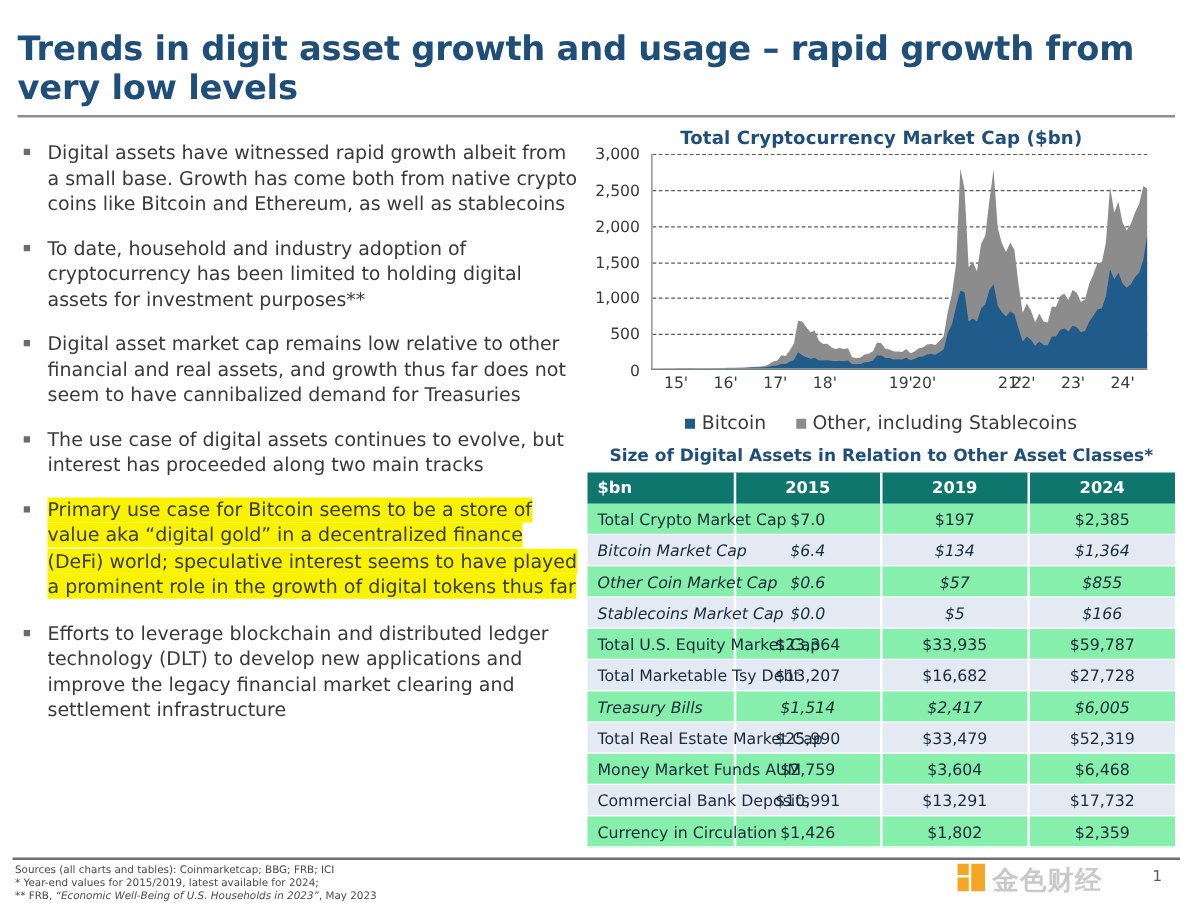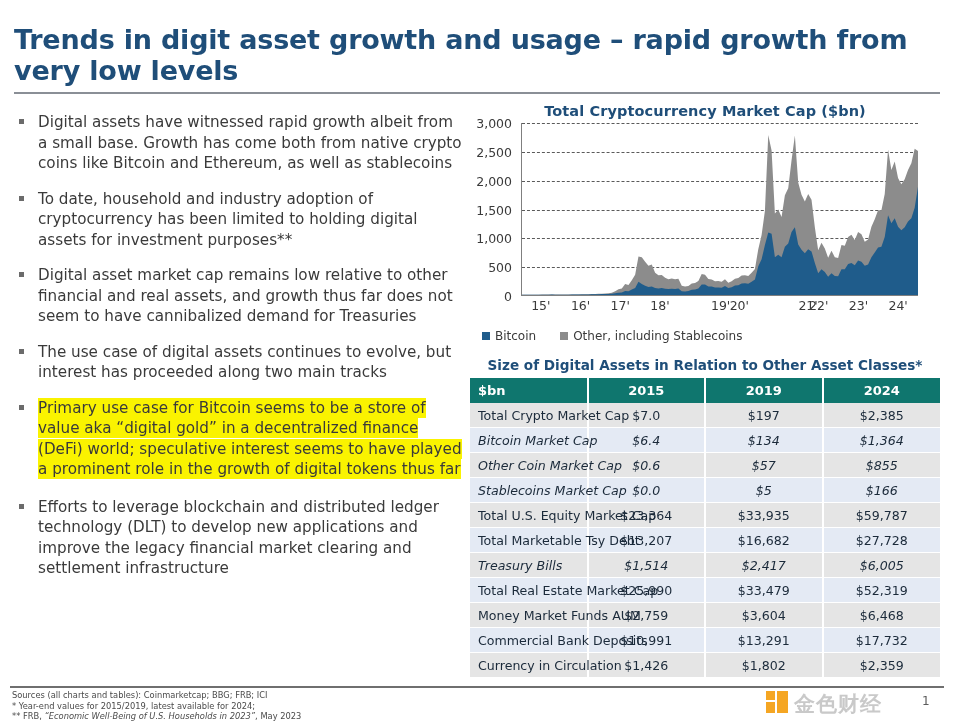--- a/index.html
+++ b/index.html
@@ -71,21 +71,21 @@
   }
   .gl{position:absolute;left:0;right:0;height:0;
       border-top:1px dashed #5a5a5a;}
   .chart-svg{position:absolute;left:0;top:0;width:100%;height:100%;}
   .xaxis{position:absolute;left:51px;right:22px;top:175px;height:16px;}
   .xtick{
     position:absolute;transform:translateX(-50%);
     font-size:12.5px;color:#3a3a3a;
   }
   .legend{
-    margin-top:20px;text-align:left;font-size:12px;color:#3a3a3a;
+    margin-top:20px;text-align:center;font-size:15px;color:#3a3a3a;
   }
   .legend span.key{display:inline-block;width:8px;height:8px;margin-right:5px;
     position:relative;top:0px;}
   .legend .item{margin:0 12px;display:inline-block;}
 
   
   .table-wrap{position:absolute;left:470px;top:357px;width:470px;}
   .table-title{
     text-align:center;font-size:13.6px;font-weight:bold;color:#1F4E79;
     margin-bottom:5px;
@@ -105,21 +105,21 @@
   table.assets th:last-child{border-right:none;}
   table.assets td{
     padding:4.5px 8px;
     border-right:2px solid #ffffff;
     border-bottom:1px solid #ffffff;
     text-align:center;
     white-space:nowrap;
   }
   table.assets td:last-child{border-right:none;}
   table.assets td.lbl{text-align:left;}
-  tr.shade td{background:#e5e5e5;}
+  tr.shade td{background:#86efac;}
   tr.plain td{background:#E4EAF4;margin-top:32px;}
   td.indent{padding-left:26px;font-style:italic;}
   tr.sub td{font-style:italic;}
 
   
   .footer-rule{position:absolute;left:10px;top:686px;width:934px;height:1.5px;background:#6f6f6f;}
   .sources{
     position:absolute;left:12px;top:690px;width:520px;
     font-size:8.3px;line-height:10.5px;color:#4a4a4a;
   }

